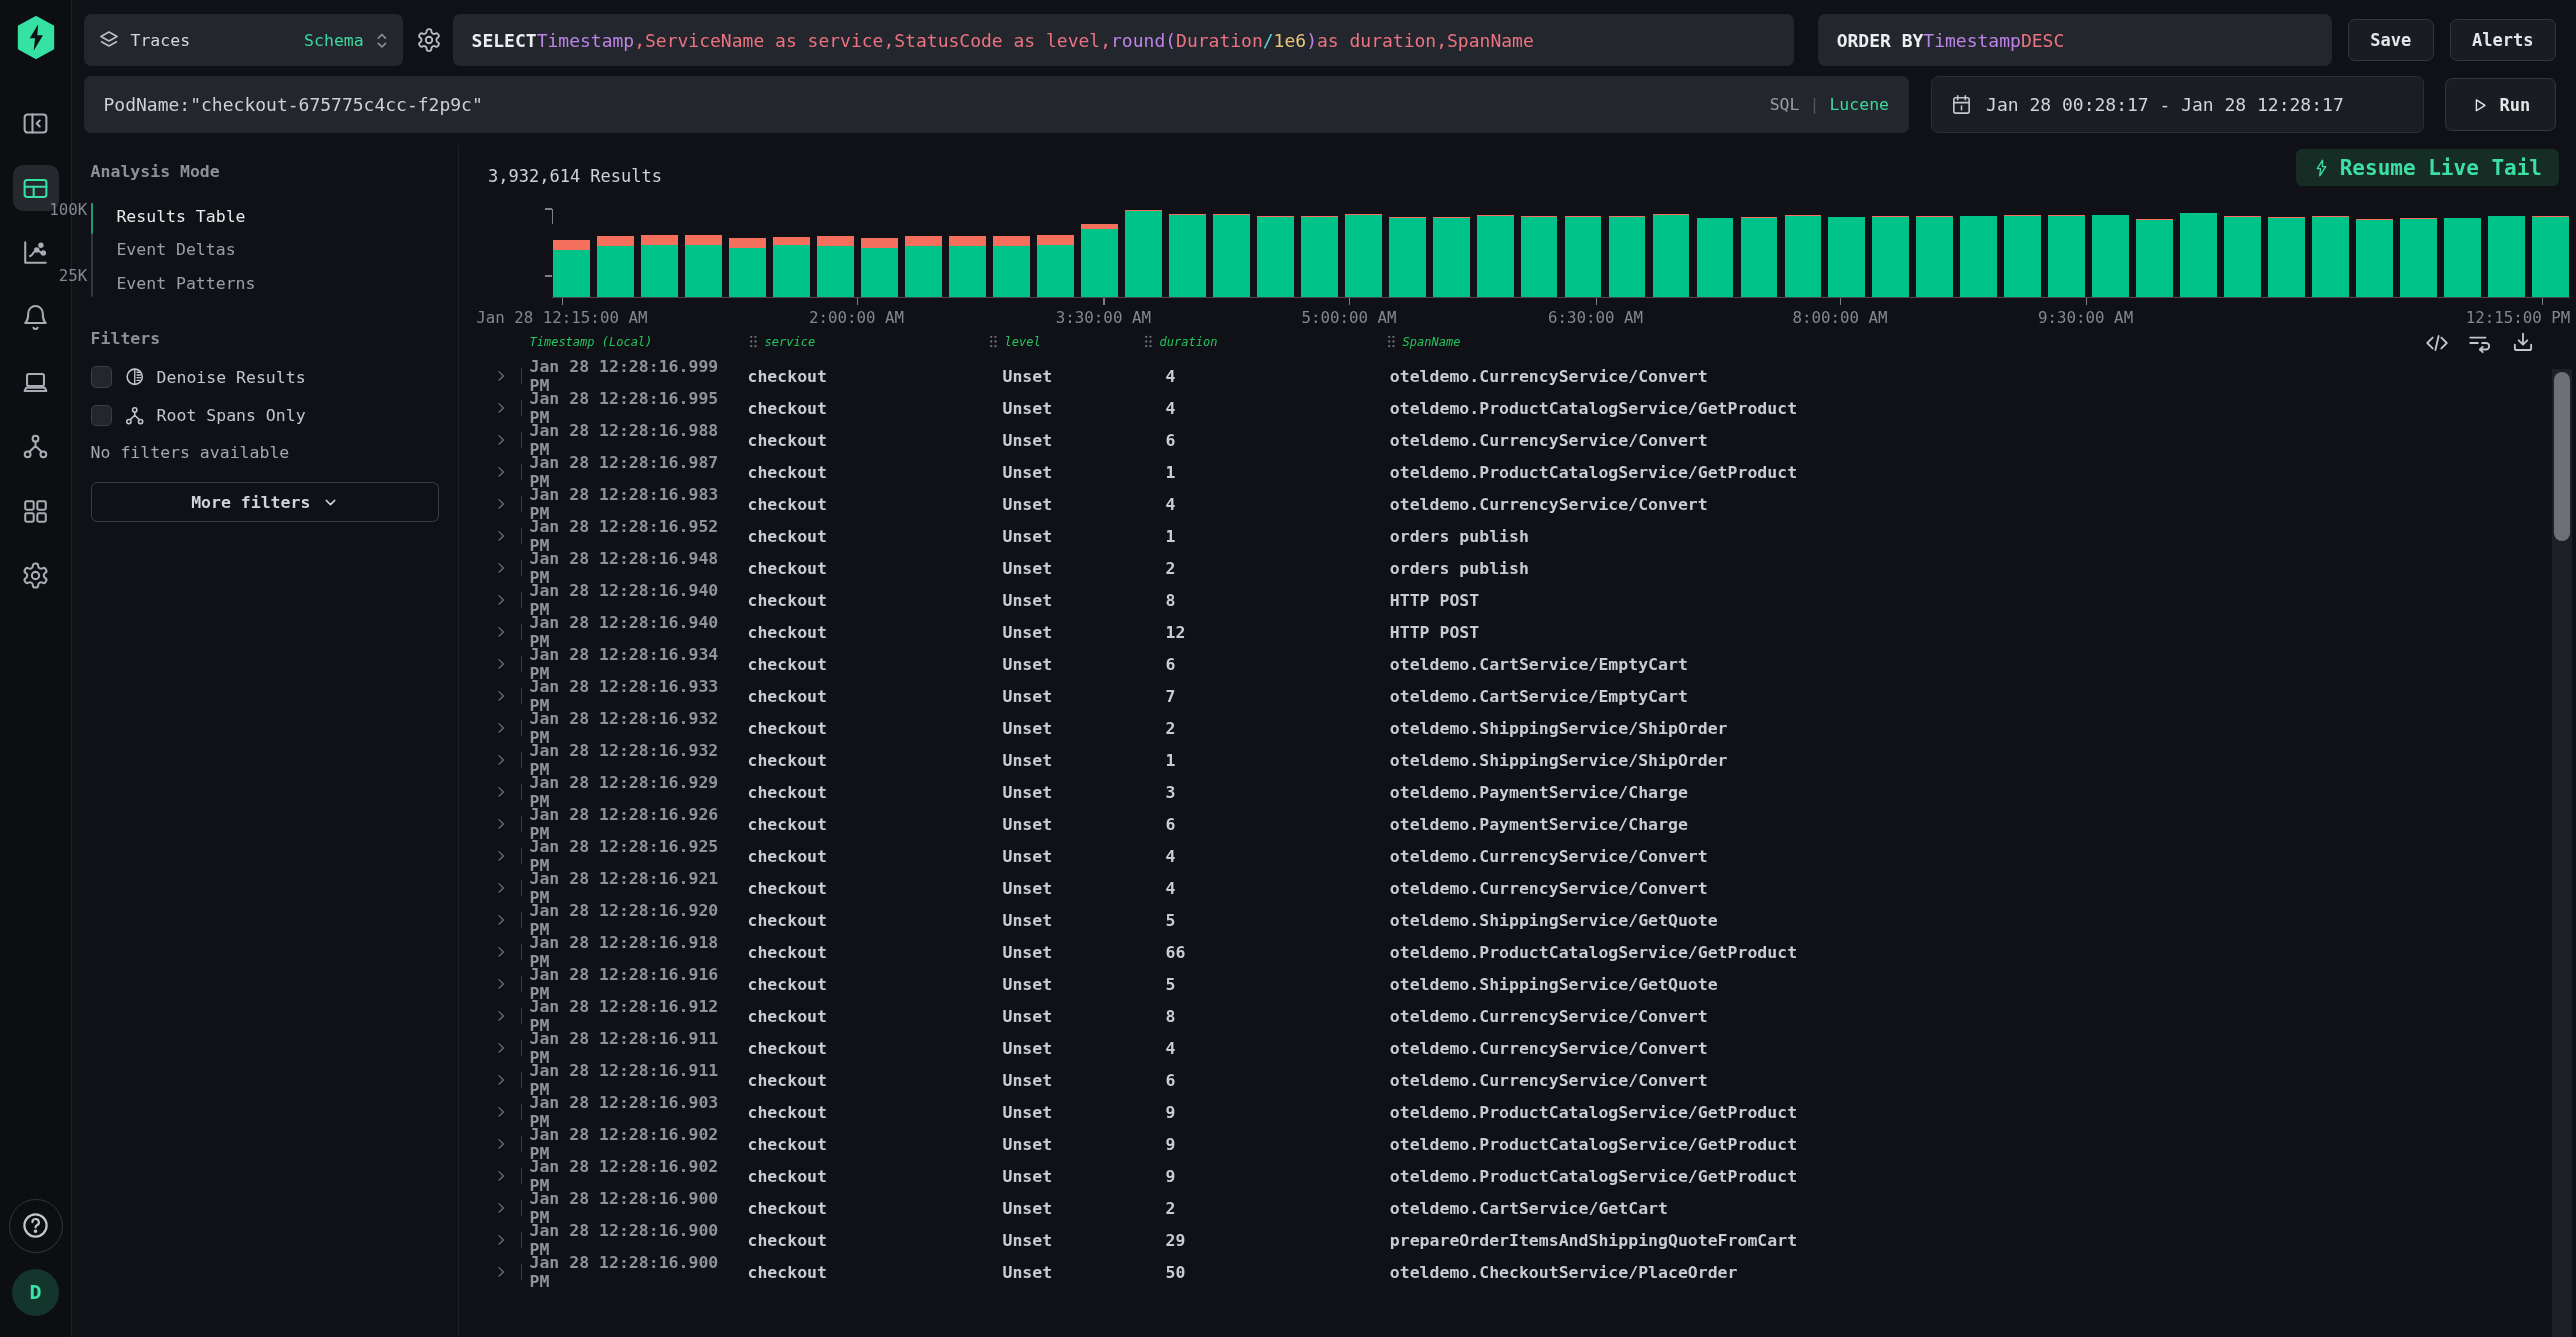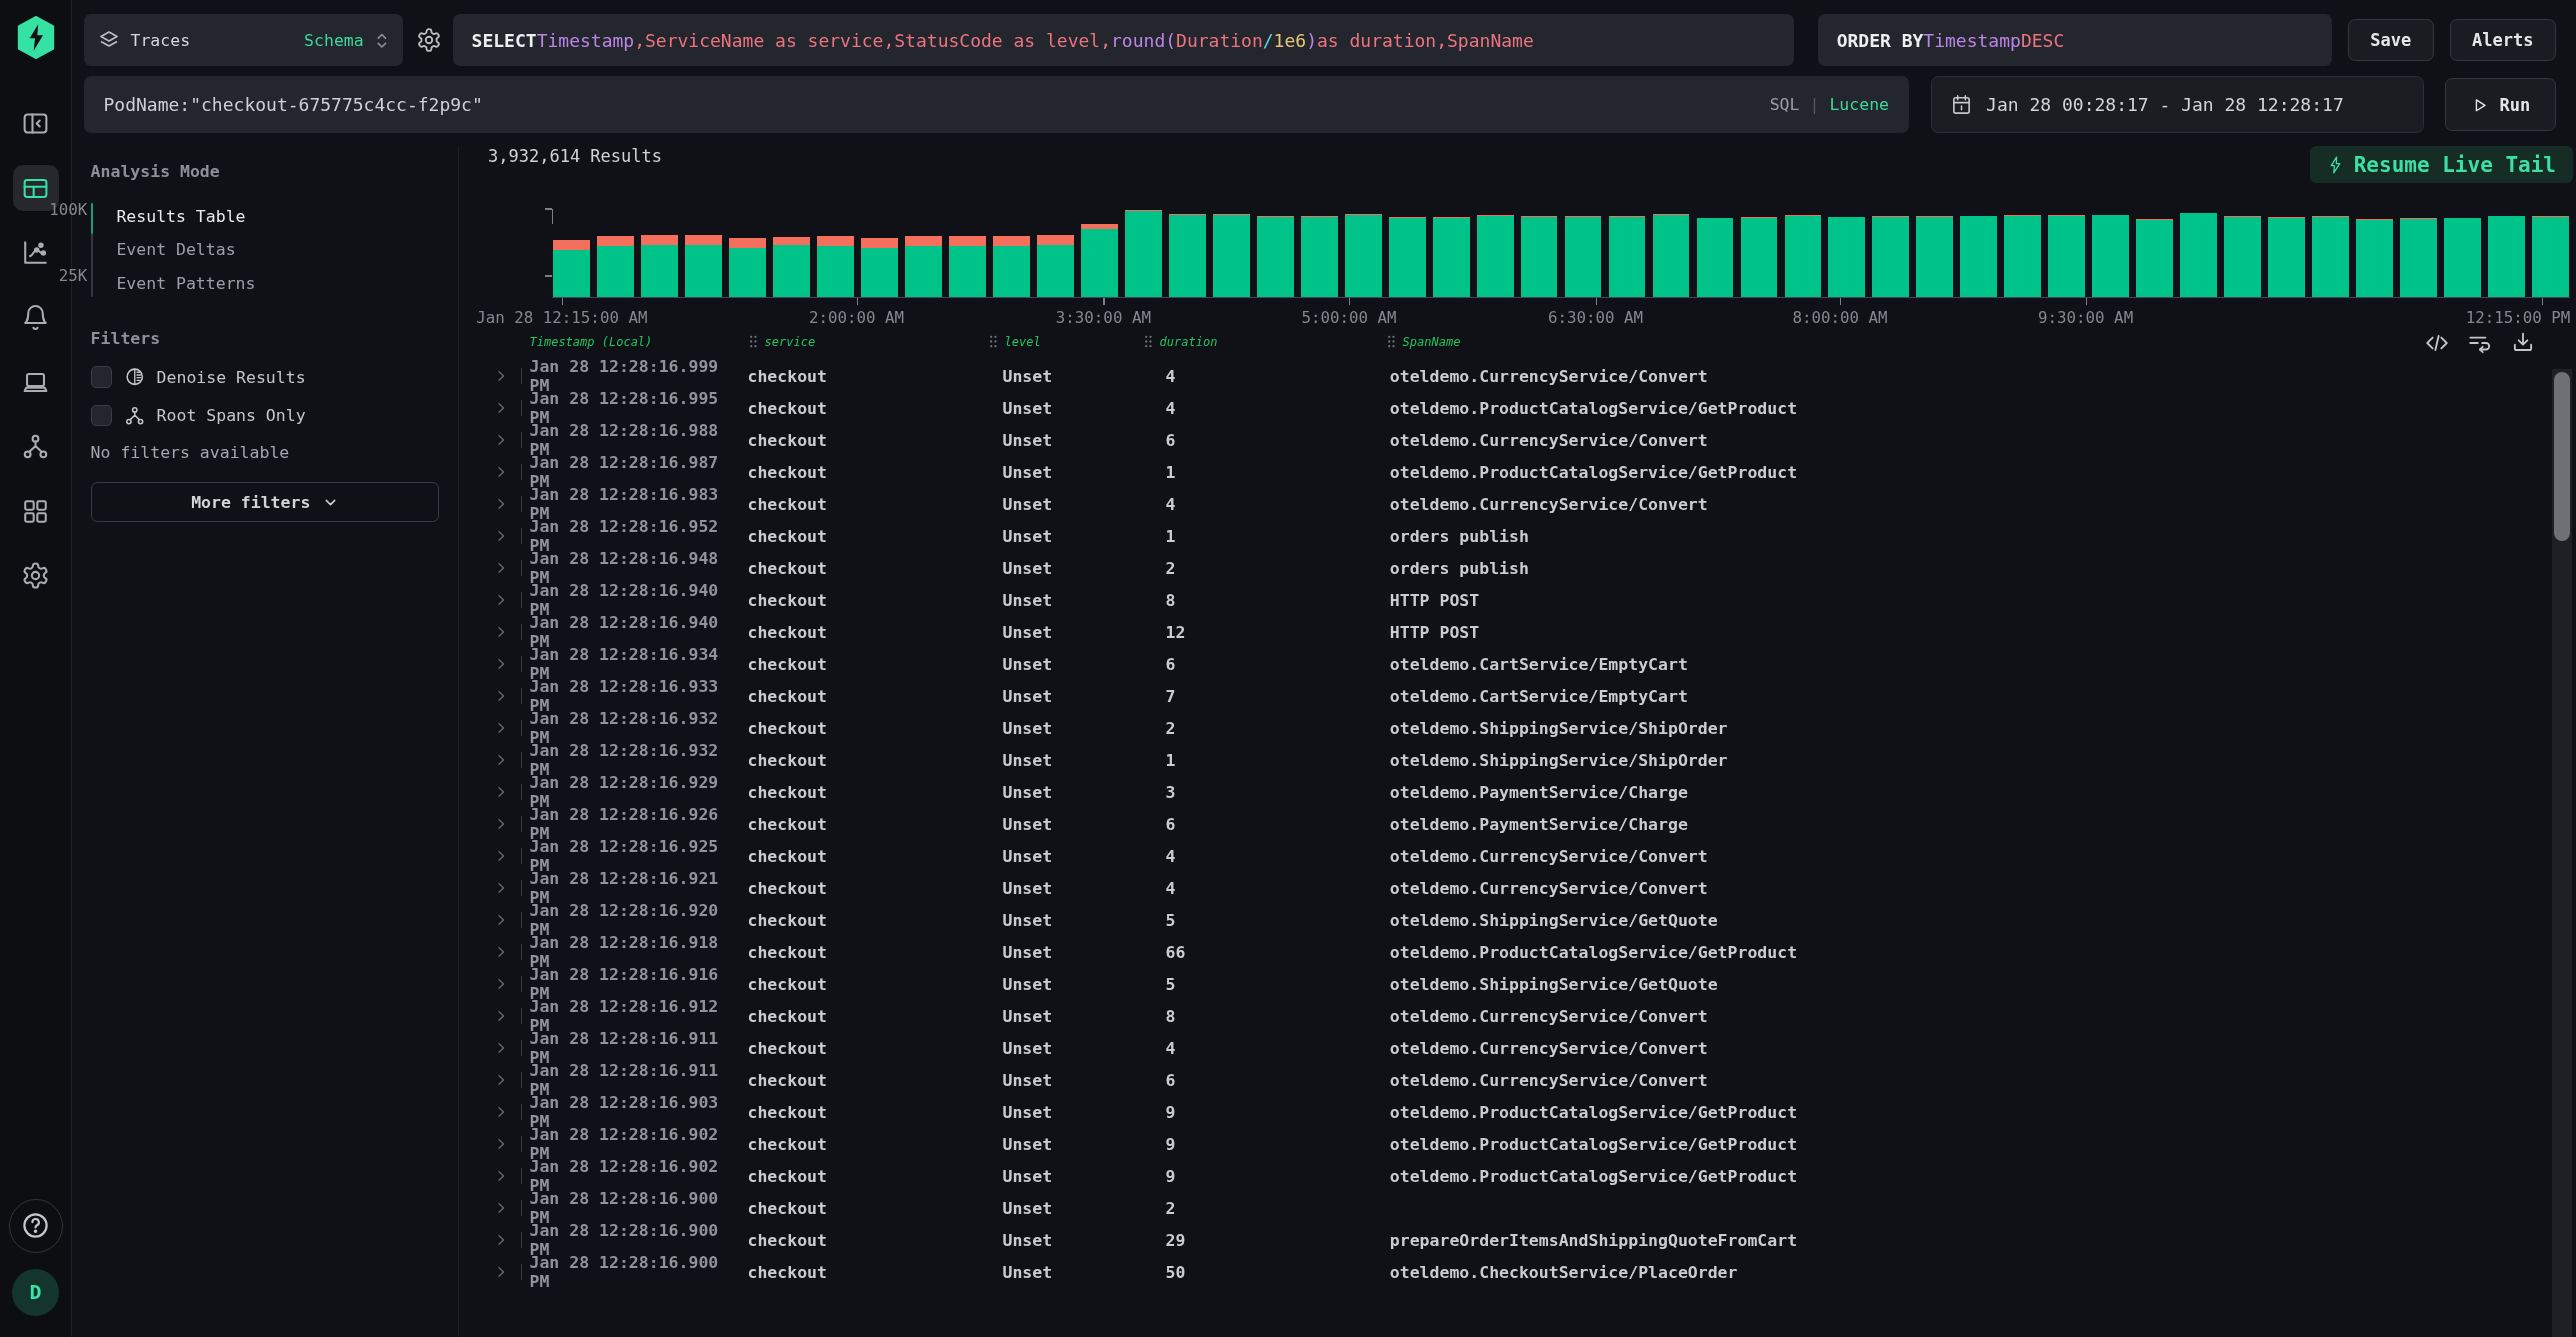--- a/index.html
+++ b/index.html
@@ -57,21 +57,21 @@
   .modes .vline .seg{position:absolute;left:0;top:0;height:33%;width:2.9px;background:#1e9a74;border-radius:1.4px;}
   .mode{padding:7.2px 0 7.2px 14.3px;color:#9ba0a6;}
   .mode.active{color:#e8eaec;}
   .toggle-row{display:flex;align-items:center;gap:11.5px;margin-bottom:17px;color:#c3c6cb;}
   .checkbox{width:21.5px;height:21.5px;border-radius:5px;background:#24262d;border:0.7px solid #3a3d44;flex:none;}
   .toggle-row .ticon{color:#c3c6cb;display:flex;}
   .empty-filters{color:#a4a8ae;margin:7.2px 0 20px;}
   .more-btn{width:100%;height:40px;border:0.7px solid #3a3d44;border-radius:6.4px;background:transparent;display:flex;align-items:center;justify-content:center;gap:11.5px;color:#d2d4d9;font-weight:bold;font-size:16.5px;font-family:inherit;}
   
   .results{flex:1;display:flex;flex-direction:column;min-width:0;position:relative;}
-  .res-head{display:flex;align-items:flex-start;padding:0 3px 0 29px;height:40px;flex:none;}
+  .res-head{display:flex;align-items:flex-end;padding:0 17px 0 29px;height:40px;flex:none;}
   .res-count{color:#cfd2d6;font-size:17px;}
   .livetail{margin-left:auto;background:#162d26;border-radius:6.4px;height:37px;display:flex;align-items:center;gap:10px;padding:0 17px;color:#3ce0a5;font-weight:bold;font-size:21px;}
   
   .chart{flex:none;height:127px;position:relative;margin:10px 5.7px 0 0;}
   .plot{position:absolute;left:93px;right:0;top:0;height:102px;border-bottom:1.4px solid #46474c;}
   .bars{position:absolute;inset:0;display:flex;align-items:flex-end;gap:7.2px;padding:0 1.4px;}
   .bar{flex:1;display:flex;flex-direction:column;justify-content:flex-end;}
   .bar .r{background:#f4705d;}
   .bar .g{background:#00c389;}
   .ylab{position:absolute;right:2483px;width:79px;text-align:right;color:#84878d;font-size:15.8px;transform:translateY(-50%);}
@@ -1015,20 +1015,21 @@
                     <path d="m9 5.5 7 6.5-7 6.5"></path>
                   </svg>
                 </div>
      <div class="c-div">
                   <i></i>
                 </div>
      <div class="c-ts">Jan 28 12:28:16.900 PM</div>
      <div class="c-svc">checkout</div>
      <div class="c-lvl v-lvl">Unset</div>
      <div class="c-dur v-dur">2</div>
+     <div class="c-span v-span">oteldemo.CartService/GetCart</div>
    </div>
               <div class="tr">
      <div class="c-chev">
                   <svg width="15.8" height="15.8" viewBox="0 0 24 24" fill="none" stroke="#6a6e74" stroke-width="2" stroke-linecap="round" stroke-linejoin="round">
                     <path d="m9 5.5 7 6.5-7 6.5"></path>
                   </svg>
                 </div>
      <div class="c-div">
                   <i></i>
                 </div>

